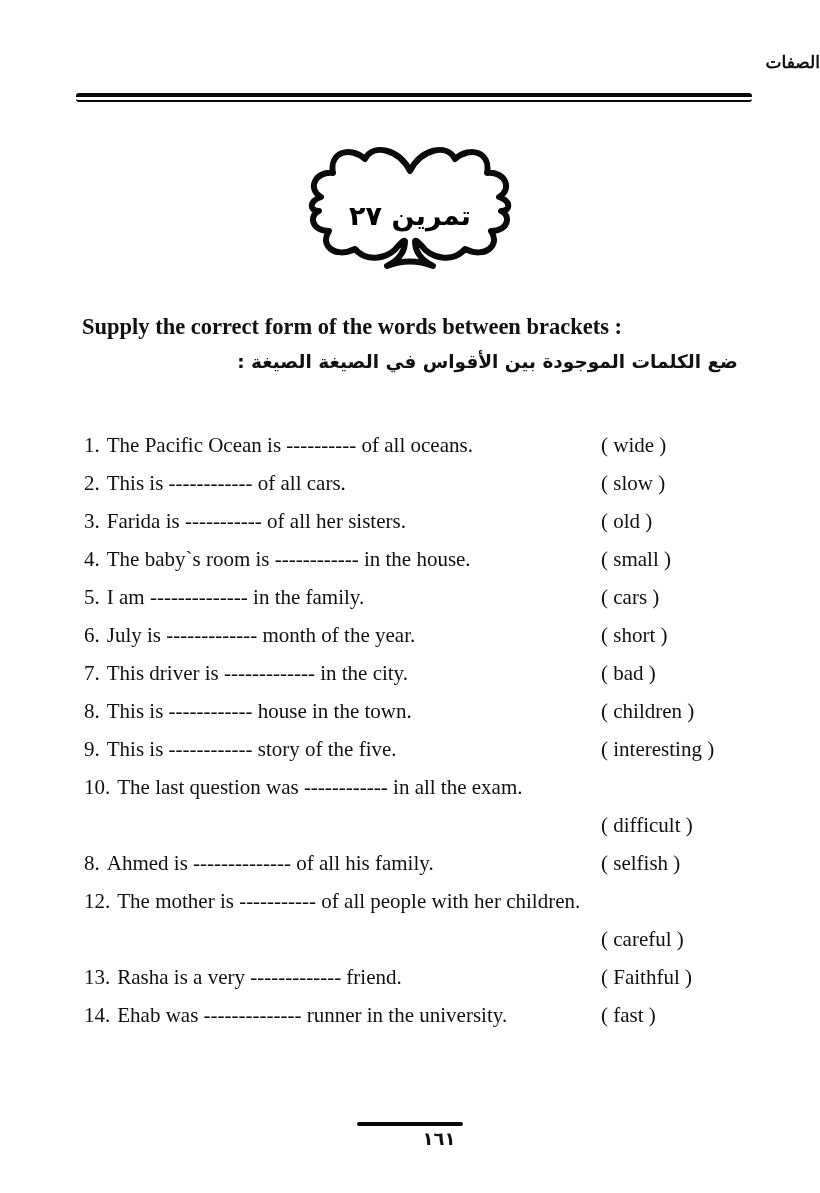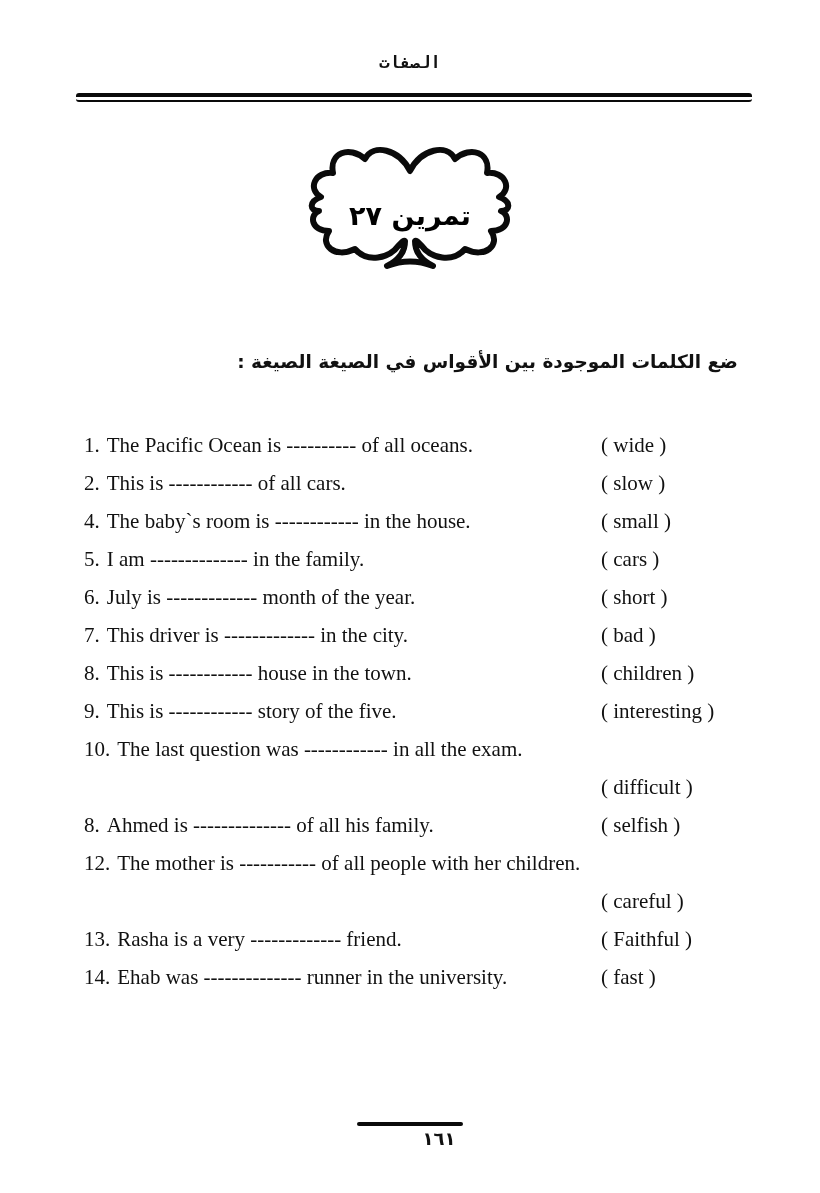--- a/index.html
+++ b/index.html
@@ -16,22 +16,22 @@
     color: #111;
     overflow: hidden;
   }
 
   
   .header-title {
     position: absolute;
     top: 52px;
     left: 0;
     width: 100%;
-    text-align: center;
-    font-family: Liberation Mono, monospace;
+    text-align: right;
+    font-family: Liberation Sans, sans-serif;
     font-weight: bold;
     font-size: 17px;
     direction: rtl;
   }
   .header-rule {
     position: absolute;
     top: 93px;
     left: 76px;
     width: 676px;
     height: 3px;
@@ -153,34 +153,39 @@
                C 180 116, 196 102, 186 88
                C 204 88, 206 72, 196 68
                C 206 68, 206 58, 194 54
                C 208 46, 200 28, 182 30
                C 186 10, 166 2, 150 16
                C 142 0, 116 6, 105 28 Z" fill="none" stroke="#0a0a0a" stroke-width="6" stroke-linejoin="round" stroke-linecap="round"></path>
       <text x="105" y="82" text-anchor="middle" class="badge-text">تمرين ٢٧</text>
     </svg>
   </div>
 
+  <div class="instr-en">Supply the correct form of the words between brackets :</div>
   <div class="instr-ar">ضع الكلمات الموجودة بين الأقواس في الصيغة الصيغة :</div>
 
   <div class="list">
 
     <div class="row">
       <div class="left"><span class="num">1.</span><span>The Pacific Ocean is ---------- of all oceans.</span></div>
       <span class="answer">( wide )</span>
     </div>
 
     <div class="row">
       <div class="left"><span class="num">2.</span><span>This is ------------ of all cars.</span></div>
       <span class="answer">( slow )</span>
     </div>
 
+    <div class="row">
+      <div class="left"><span class="num">3.</span><span>Farida is ----------- of all her sisters.</span></div>
+      <span class="answer">( old )</span>
+    </div>
 
     <div class="row">
       <div class="left"><span class="num">4.</span><span>The baby`s room is ------------ in the house.</span></div>
       <span class="answer">( small )</span>
     </div>
 
     <div class="row">
       <div class="left"><span class="num">5.</span><span>I am -------------- in the family.</span></div>
       <span class="answer">( cars )</span>
     </div>

